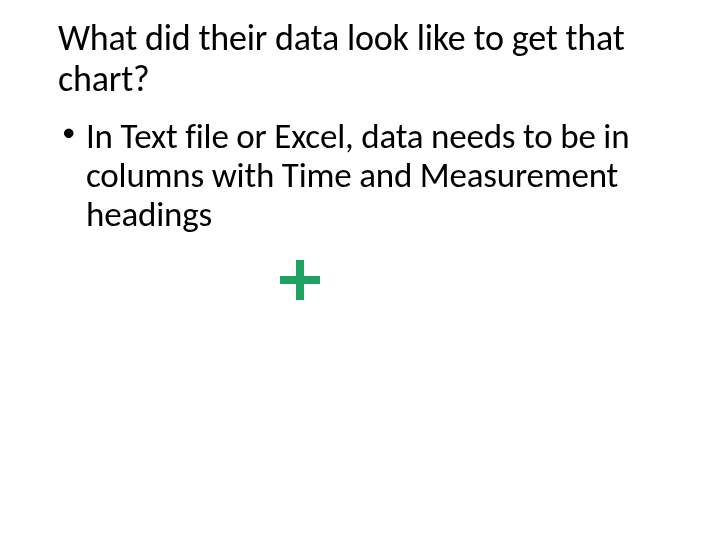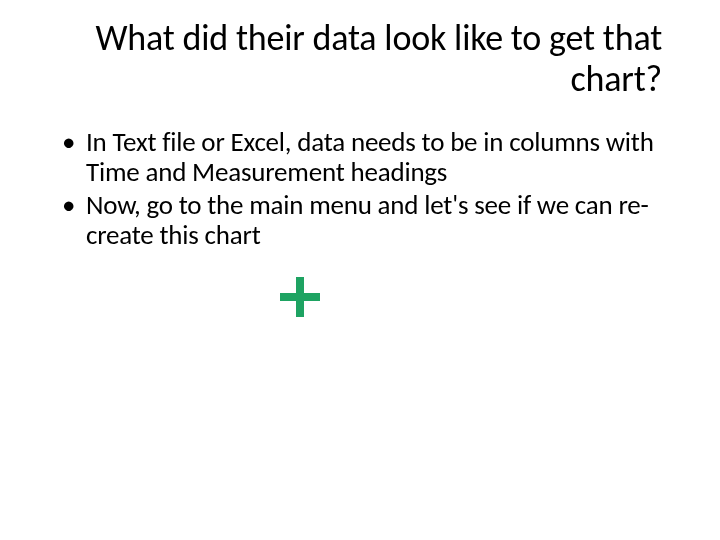--- a/index.html
+++ b/index.html
@@ -14,31 +14,31 @@
       font-family: Calibri, "Segoe UI", Arial, sans-serif;
       color: #000000;
       overflow: hidden;
     }
     .slide {
       padding: 18px 58px 0 58px;
     }
     .title {
       font-size: 36px;
       font-weight: 400;
-      text-align: right;
+      text-align: left;
       line-height: 1.15;
-      margin-bottom: 26px;
+      margin-bottom: 16px;
       letter-spacing: -0.2px;
     }
     .bullets {
       list-style: none;
       padding-left: 0;
     }
     .bullets li {
-      font-size: 27px;
+      font-size: 35px;
       line-height: 1.12;
       position: relative;
       padding-left: 28px;
       margin-bottom: 3px;
       letter-spacing: -0.2px;
     }
     .bullets li::before {
       content: "•";
       position: absolute;
       left: 4px;
@@ -60,21 +60,20 @@
       height: 44px;
     }
   </style>
 </head>
 <body>
 
 <div class="slide">
   <h1 class="title">What did their data look like to get that chart?</h1>
   <ul class="bullets">
     <li>In Text file or Excel, data needs to be in columns with Time and Measurement headings</li>
-    <li>Now, go to the main menu and let's see if we can re-create this chart</li>
   </ul>
   <div class="plus-wrap">
     <span class="plus-icon">
       <svg viewBox="0 0 44 44">
         <rect x="18" y="2" width="8" height="40" fill="#1ea362"></rect>
         <rect x="2" y="18" width="40" height="8" fill="#1ea362"></rect>
       </svg>
     </span>
   </div>
 </div>

